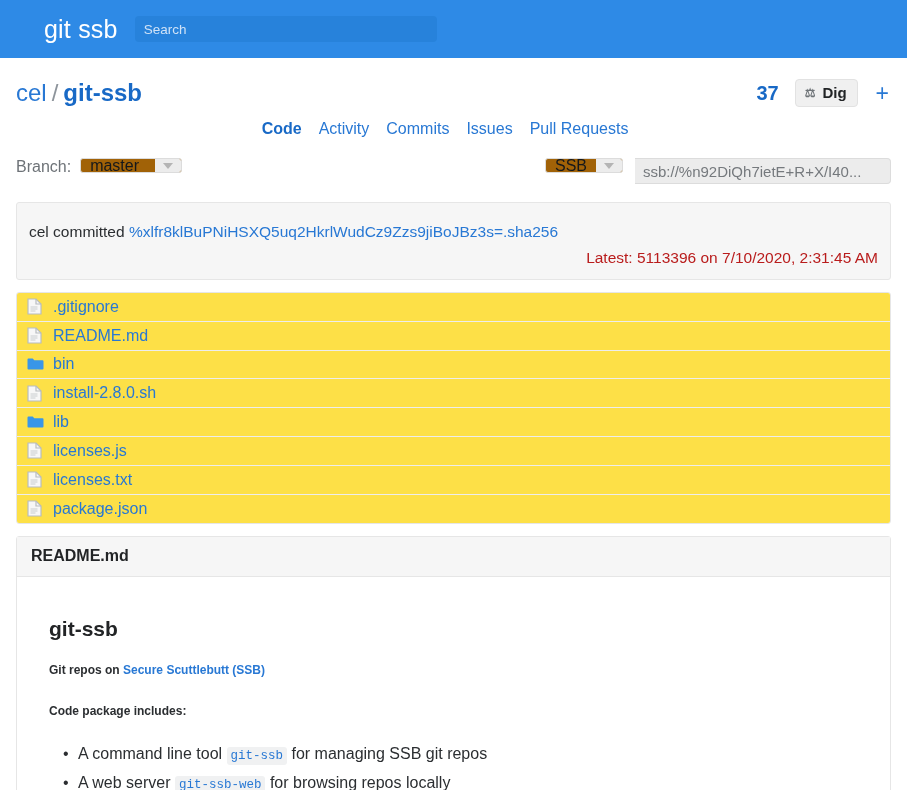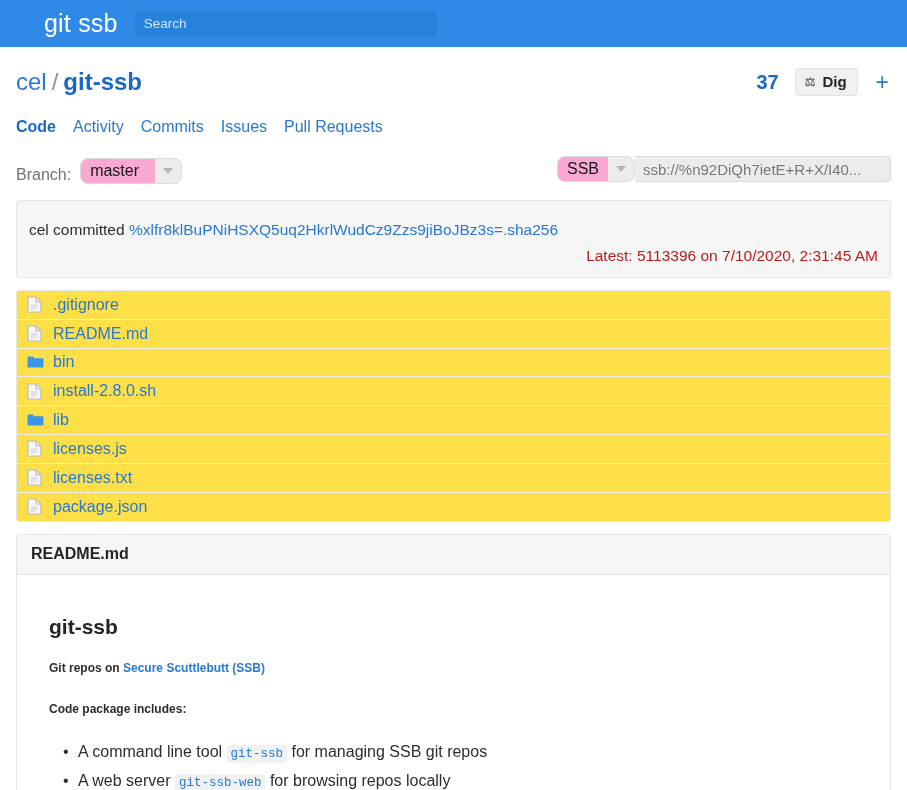--- a/index.html
+++ b/index.html
@@ -6,21 +6,21 @@
   html, body {
     margin: 0; padding: 0;
     width: 907px; height: 790px;
     background: #ffffff;
     font-family: "Liberation Sans", sans-serif;
     overflow: hidden;
   }
 
   
   .topbar {
-    height: 47px;
+    height: 58px;
     background: #2e8ae6;
     display: flex;
     align-items: center;
     padding-left: 44px;
   }
   .brand {
     color: #ffffff;
     font-size: 25px;
     font-weight: 400;
     letter-spacing: 0.2px;
@@ -85,53 +85,54 @@
   .plus-btn {
     color: #2878d4;
     font-size: 23px;
     line-height: 1;
     text-decoration: none;
     cursor: pointer;
     padding: 0 2px;
   }
 
   .nav-tabs {
-    margin-top: 20px;
+    margin-top: 11px;
     font-size: 16px;
     white-space: nowrap;
+    text-align: center;
   }
   .nav-tabs a {
     color: #2878d4;
     text-decoration: none;
     margin-right: 17px;
     cursor: pointer;
   }
   .nav-tabs a.active { font-weight: bold; color: #1869c6; }
 
   
   .branch-row {
     margin-top: 20px;
     padding: 0 16px;
     display: flex;
-    align-items: flex-end;
+    align-items: flex-start;
     position: relative;
     height: 28px;
   }
   .branch-label {
     color: #6d7277;
     font-size: 16px;
     margin-right: 9px;
   }
   .fake-select {
     display: inline-flex;
     align-items: stretch;
     border: 1px solid #dcdcdc;
-    border-radius: 8px;
-    background: #f9a8d4;
-    height: 26px;
+    border-radius: 3px;
+    background: #a16207;
+    height: 15px;
     overflow: hidden;
     cursor: pointer;
   }
   .fake-select .val {
     display: flex;
     align-items: center;
     padding: 0 9px;
     font-size: 16px;
     color: #15181b;
     min-width: 74px;
@@ -168,20 +169,21 @@
     background: #ececec;
     color: #75797d;
     font-size: 15px;
     font-family: "Liberation Sans", sans-serif;
     padding: 0 8px;
     outline: none;
     border-radius: 0 4px 4px 0;
     overflow: hidden;
     text-overflow: clip;
     white-space: nowrap;
+    margin-left: 12px;
   }
 
   
   .commit-box {
     margin: 16px 16px 0 16px;
     background: #f6f6f6;
     border: 1px solid #e6e6e6;
     border-radius: 3px;
     padding: 18px 12px 10px 12px;
   }

